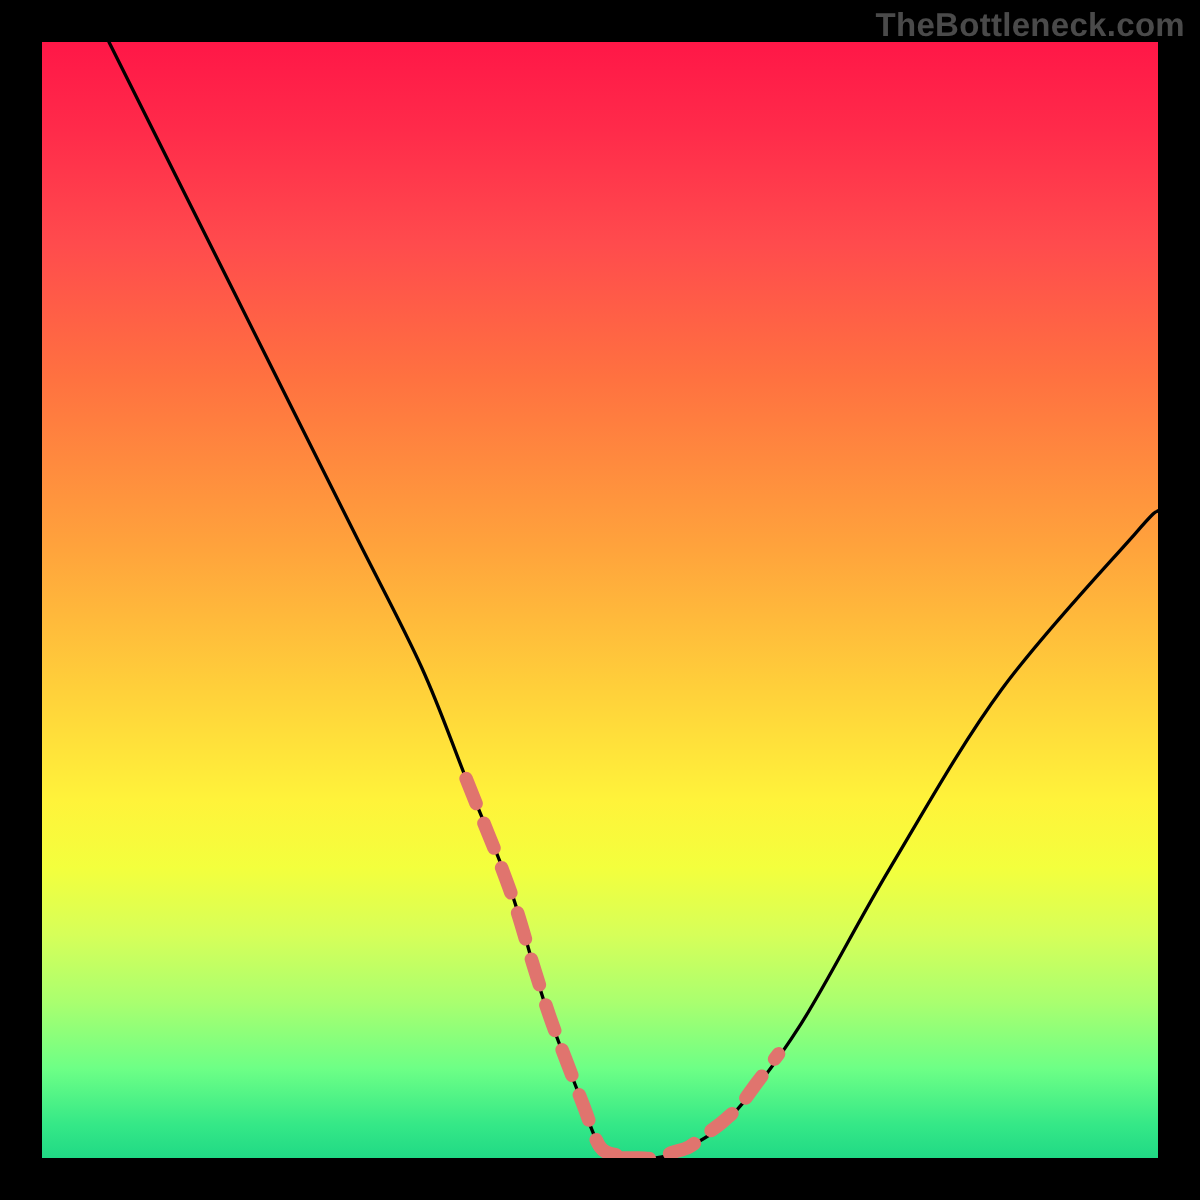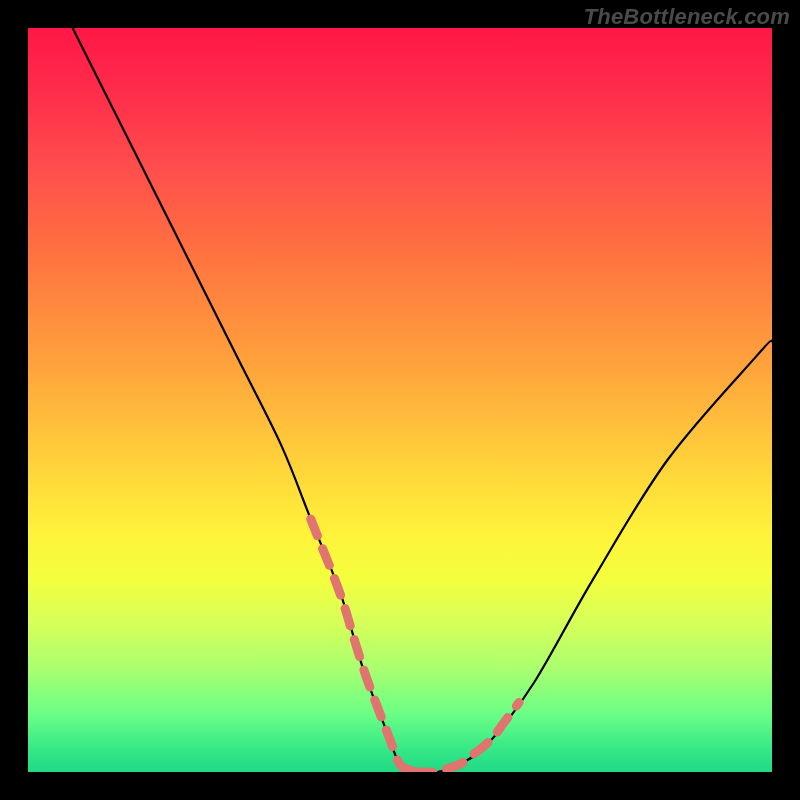--- a/index.html
+++ b/index.html
@@ -9,21 +9,20 @@
     width: 800px;
     height: 800px;
     overflow: hidden;
     font-family: Arial, Helvetica, sans-serif;
   }
   .frame {
     position: relative;
     width: 800px;
     height: 800px;
     background: #000;
-    font-style: italic;
   }
   .watermark {
     position: absolute;
     top: 4px;
     right: 10px;
     color: #4a4a4a;
     font-size: 22px;
     font-weight: 600;
     letter-spacing: 0.2px;
     z-index: 10;

